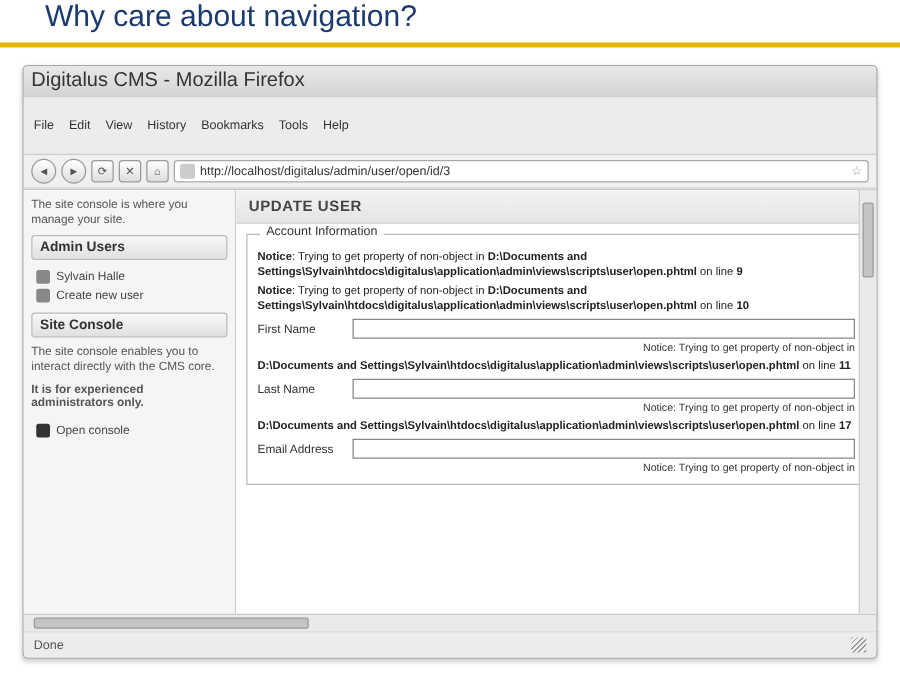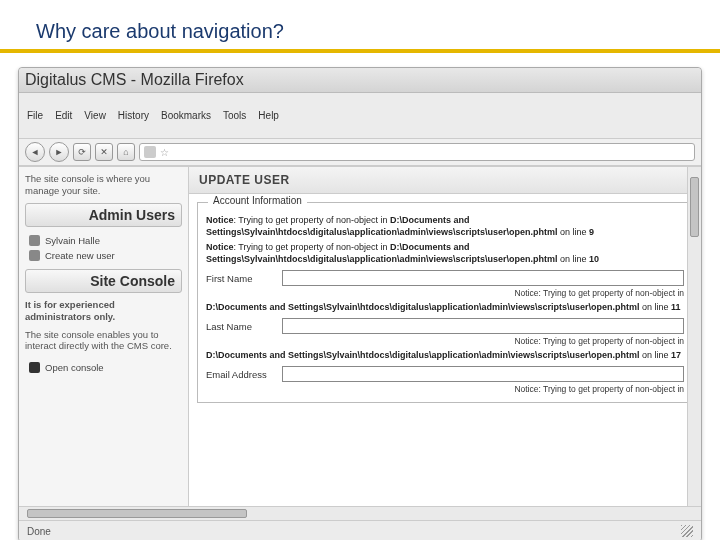--- a/index.html
+++ b/index.html
@@ -1,34 +1,34 @@
 <!DOCTYPE html>
 <html><head>
 <meta charset="utf-8">
 <style>
   * { box-sizing: border-box; margin: 0; padding: 0; }
   body { font-family: Arial, sans-serif; width: 720px; height: 540px; background: #fff; overflow: hidden; }
-  .slide-title { font-size: 20px; color: #1b3a6e; padding: 20px 36px 6px; font-weight: normal; }
+  .slide-title { font-size: 24px; color: #1b3a6e; padding: 0 36px 6px; font-weight: normal; }
   .title-rule { height: 4px; background: #e5b700; margin: 0 0 14px 0; }
   .browser { margin: 0 18px; border: 1px solid #aaa; border-radius: 4px; background: #f4f4f4; font-size: 10px; box-shadow: 0 2px 4px rgba(0,0,0,0.2); }
   .bw-titlebar { display:flex; align-items:center; padding:3px 6px; background:linear-gradient(#e8e8e8,#d4d4d4); border-bottom:1px solid #bbb; border-radius:4px 4px 0 0; }
   .bw-titlebar .title { font-size:16px; color:#333; }
   .menubar { display:flex; gap:12px; padding:17px 8px; background:#ececec; border-bottom:1px solid #ccc; }
   .menubar span { color:#333; font-size:10px; }
   .toolbar { display:flex; align-items:center; gap:4px; padding:3px 6px; background:#f0f0f0; border-bottom:1px solid #ccc; }
   .nav-btn { width:18px; height:18px; border:1px solid #999; border-radius:3px; background:linear-gradient(#fff,#ddd); display:flex; align-items:center; justify-content:center; font-size:9px; color:#555; }
   .nav-btn.round { border-radius:50%; width:20px; height:20px; }
   .urlbar { flex:1; display:flex; align-items:center; border:1px solid #aaa; border-radius:3px; background:#fff; height:18px; padding:0 4px; gap:4px; }
   .urlbar .url { font-size:10px; color:#333; flex:1; }
   .urlbar .star { color:#999; font-size:10px; }
   .urlbar .favicon { width:12px; height:12px; background:#ccc; border-radius:2px; }
   .content { display:flex; background:#fff; border-top:1px solid #ccc; height:340px; overflow:hidden; }
   .sidebar { width:170px; background:#f5f5f5; border-right:1px solid #ccc; padding:6px; font-size:9.5px; overflow:hidden; }
   .sidebar p { color:#555; margin-bottom:6px; line-height:1.25; }
-  .section-hdr { background:linear-gradient(#f8f8f8,#e0e0e0); border:1px solid #bbb; border-radius:3px; padding:3px 6px; font-weight:bold; color:#333; margin:6px 0; font-size:14px;text-align:right; }
+  .section-hdr { background:linear-gradient(#f8f8f8,#e0e0e0); border:1px solid #bbb; border-radius:3px; padding:3px 6px; font-weight:bold; color:#333; margin:6px 0; font-size:11px; }
   .sb-item { display:flex; align-items:center; gap:5px; padding:2px 4px; color:#444; }
   .sb-icon { width:11px; height:11px; background:#888; border-radius:2px; display:inline-block; }
   .sb-icon.console { background:#333; }
   .main { flex:1; background:#fff; overflow:auto; position:relative; }
   .page-title { background:linear-gradient(#f4f4f4,#e4e4e4); border-bottom:1px solid #ccc; padding:6px 10px; font-weight:bold; color:#444; font-size:12px; letter-spacing:.5px; }
   .fieldset { margin:8px; border:1px solid #bbb; padding:8px; position:relative; }
   .legend { position:absolute; top:-8px; left:10px; background:#fff; padding:0 5px; font-weight:normal; font-size:10px; color:#333; }
   .notice { font-size:9px; color:#222; line-height:1.3; margin:4px 0; }
   .notice b { font-weight:bold; }
   .form-row { display:flex; align-items:flex-start; gap:8px; margin-top:4px; }
@@ -63,39 +63,40 @@
     <span>Help</span>
   </div>
   <div class="toolbar">
     <div class="nav-btn round">◄</div>
     <div class="nav-btn round">►</div>
     <div class="nav-btn">⟳</div>
     <div class="nav-btn">✕</div>
     <div class="nav-btn">⌂</div>
     <div class="urlbar">
       <span class="favicon"></span>
+      <span class="url">http://localhost/digitalus/admin/user/open/id/3</span>
       <span class="star">☆</span>
     </div>
   </div>
 
   <div class="content">
     <div class="sidebar">
       <p>The site console is where you manage your site.</p>
       <div class="section-hdr">Admin Users</div>
       <div class="sb-item">
         <span class="sb-icon"></span>
         <span>Sylvain Halle</span>
       </div>
       <div class="sb-item">
         <span class="sb-icon"></span>
         <span>Create new user</span>
       </div>
       <div class="section-hdr">Site Console</div>
+      <p>The site console enables you to interact directly with the CMS core.</p>
       <p><b>It is for experienced administrators only.</b></p>
-      <p>The site console enables you to interact directly with the CMS core.</p>
       <div class="sb-item" style="margin-top:8px;">
         <span class="sb-icon console"></span>
         <span>Open console</span>
       </div>
     </div>
 
     <div class="main">
       <div class="page-title">UPDATE USER</div>
       <div class="fieldset">
         <div class="legend">Account Information</div>

